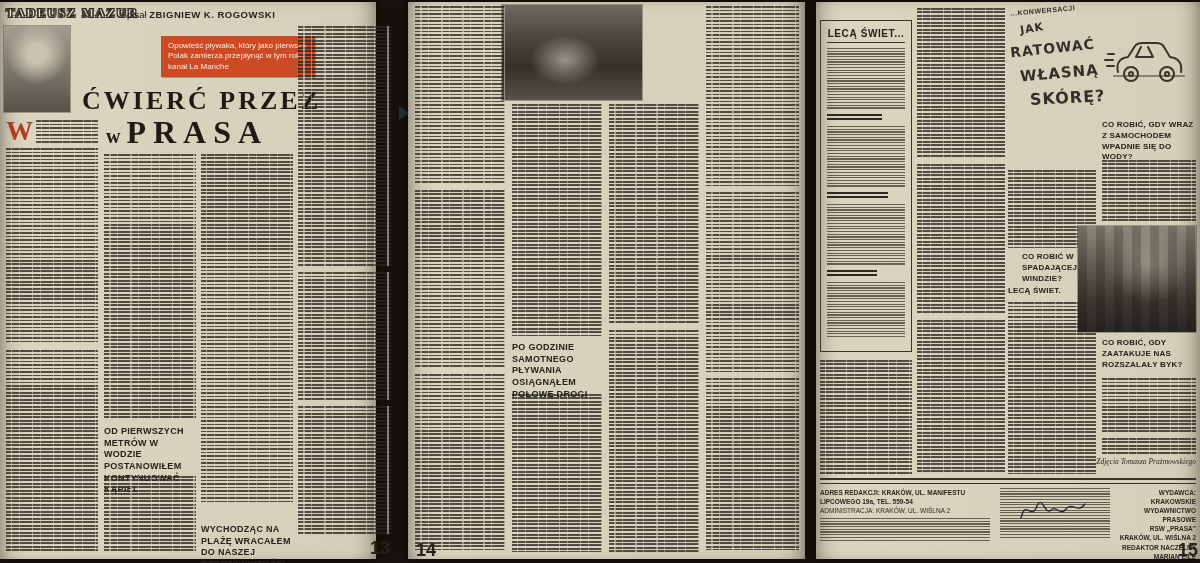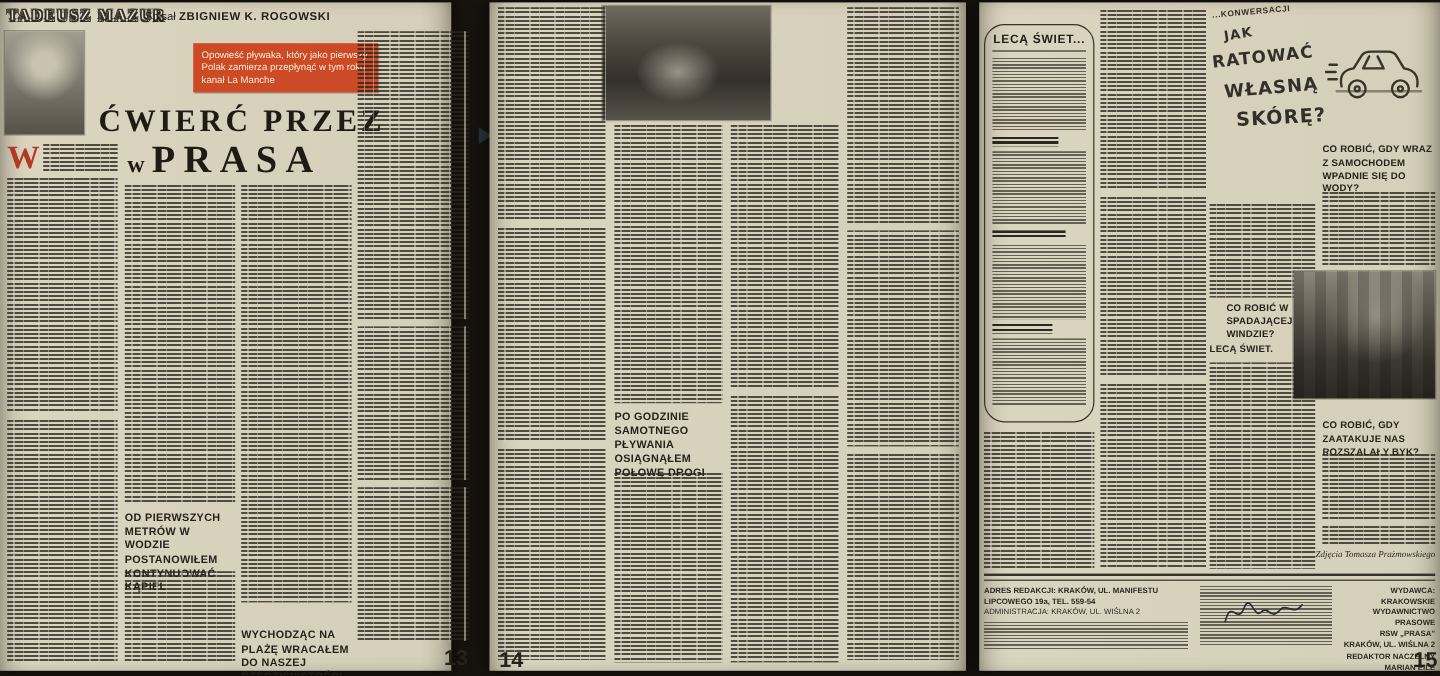--- a/index.html
+++ b/index.html
@@ -135,21 +135,21 @@
     <div class="abs" style="left:298px;top:4px;width:93px;height:546px;">
       <div class="abs fx" style="left:0;top:0;width:93px;height:180px;"></div>
       <div class="abs fx" style="left:0;top:186px;width:93px;height:180px;"></div>
       <div class="abs fx" style="left:0;top:372px;width:93px;height:172px;"></div>
     </div>
     <div class="abs pagenum" style="left:8px;top:538px;">14</div>
   </section>
 
   <section class="page" style="left:816px;width:384px;">
 
-    <div class="abs boxcol" style="left:4px;top:18px;width:92px;height:332px;padding:5px 6px;box-sizing:border-box;border-radius:17px;">
+    <div class="abs boxcol" style="left:4px;top:18px;width:92px;height:332px;padding:5px 6px;box-sizing:border-box;">
       <div class="boxhead">LECĄ ŚWIET...</div>
       <div class="fx-sm" style="height:62px;margin-bottom:4px;"></div>
       <div class="fx-dark" style="height:8px;width:70%;margin-bottom:4px;"></div>
       <div class="fx-sm" style="height:62px;margin-bottom:4px;"></div>
       <div class="fx-dark" style="height:8px;width:78%;margin-bottom:4px;"></div>
       <div class="fx-sm" style="height:62px;margin-bottom:4px;"></div>
       <div class="fx-dark" style="height:8px;width:64%;margin-bottom:4px;"></div>
       <div class="fx-sm" style="height:56px;"></div>
     </div>
     <div class="abs fx" style="left:4px;top:358px;width:92px;height:114px;"></div>
@@ -181,21 +181,21 @@
     </div>
 
     <div class="abs fx" style="left:192px;top:168px;width:88px;height:78px;"></div>
     <div class="abs q" style="left:192px;top:250px;width:88px;margin-left:14px;">CO ROBIĆ W SPADAJĄCEJ WINDZIE?</div>
     <div class="abs q" style="left:192px;top:284px;width:88px;">LECĄ ŚWIET.</div>
     <div class="abs fx" style="left:192px;top:300px;width:88px;height:172px;"></div>
 
     <div class="abs q" style="left:286px;top:118px;width:94px;">CO ROBIĆ, GDY WRAZ Z SAMOCHODEM WPADNIE SIĘ DO WODY?</div>
     <div class="abs fx" style="left:286px;top:158px;width:94px;height:62px;"></div>
     <div class="abs photo photo-group" style="left:262px;top:224px;width:118px;height:106px;"></div>
-    <div class="abs q" style="left:286px;top:348px;width:94px;">CO ROBIĆ, GDY ZAATAKUJE NAS ROZSZALAŁY BYK?</div>
+    <div class="abs q" style="left:286px;top:336px;width:94px;">CO ROBIĆ, GDY ZAATAKUJE NAS ROZSZALAŁY BYK?</div>
     <div class="abs fx" style="left:286px;top:376px;width:94px;height:56px;"></div>
     <div class="abs fx" style="left:286px;top:436px;width:94px;height:16px;"></div>
     <div class="abs caption" style="left:266px;top:455px;width:114px;">Zdjęcia Tomasza Prażmowskiego</div>
 
     <div class="abs rules" style="left:4px;top:476px;width:376px;"></div>
     <div class="abs imprint" style="left:4px;top:486px;width:170px;">
       <b>ADRES REDAKCJI: KRAKÓW, UL. MANIFESTU LIPCOWEGO 19a, TEL. 559-54</b>
       <span>ADMINISTRACJA: KRAKÓW, UL. WIŚLNA 2</span>
       <div class="fx-sm" style="height:24px;margin-top:3px;"></div>
     </div>

